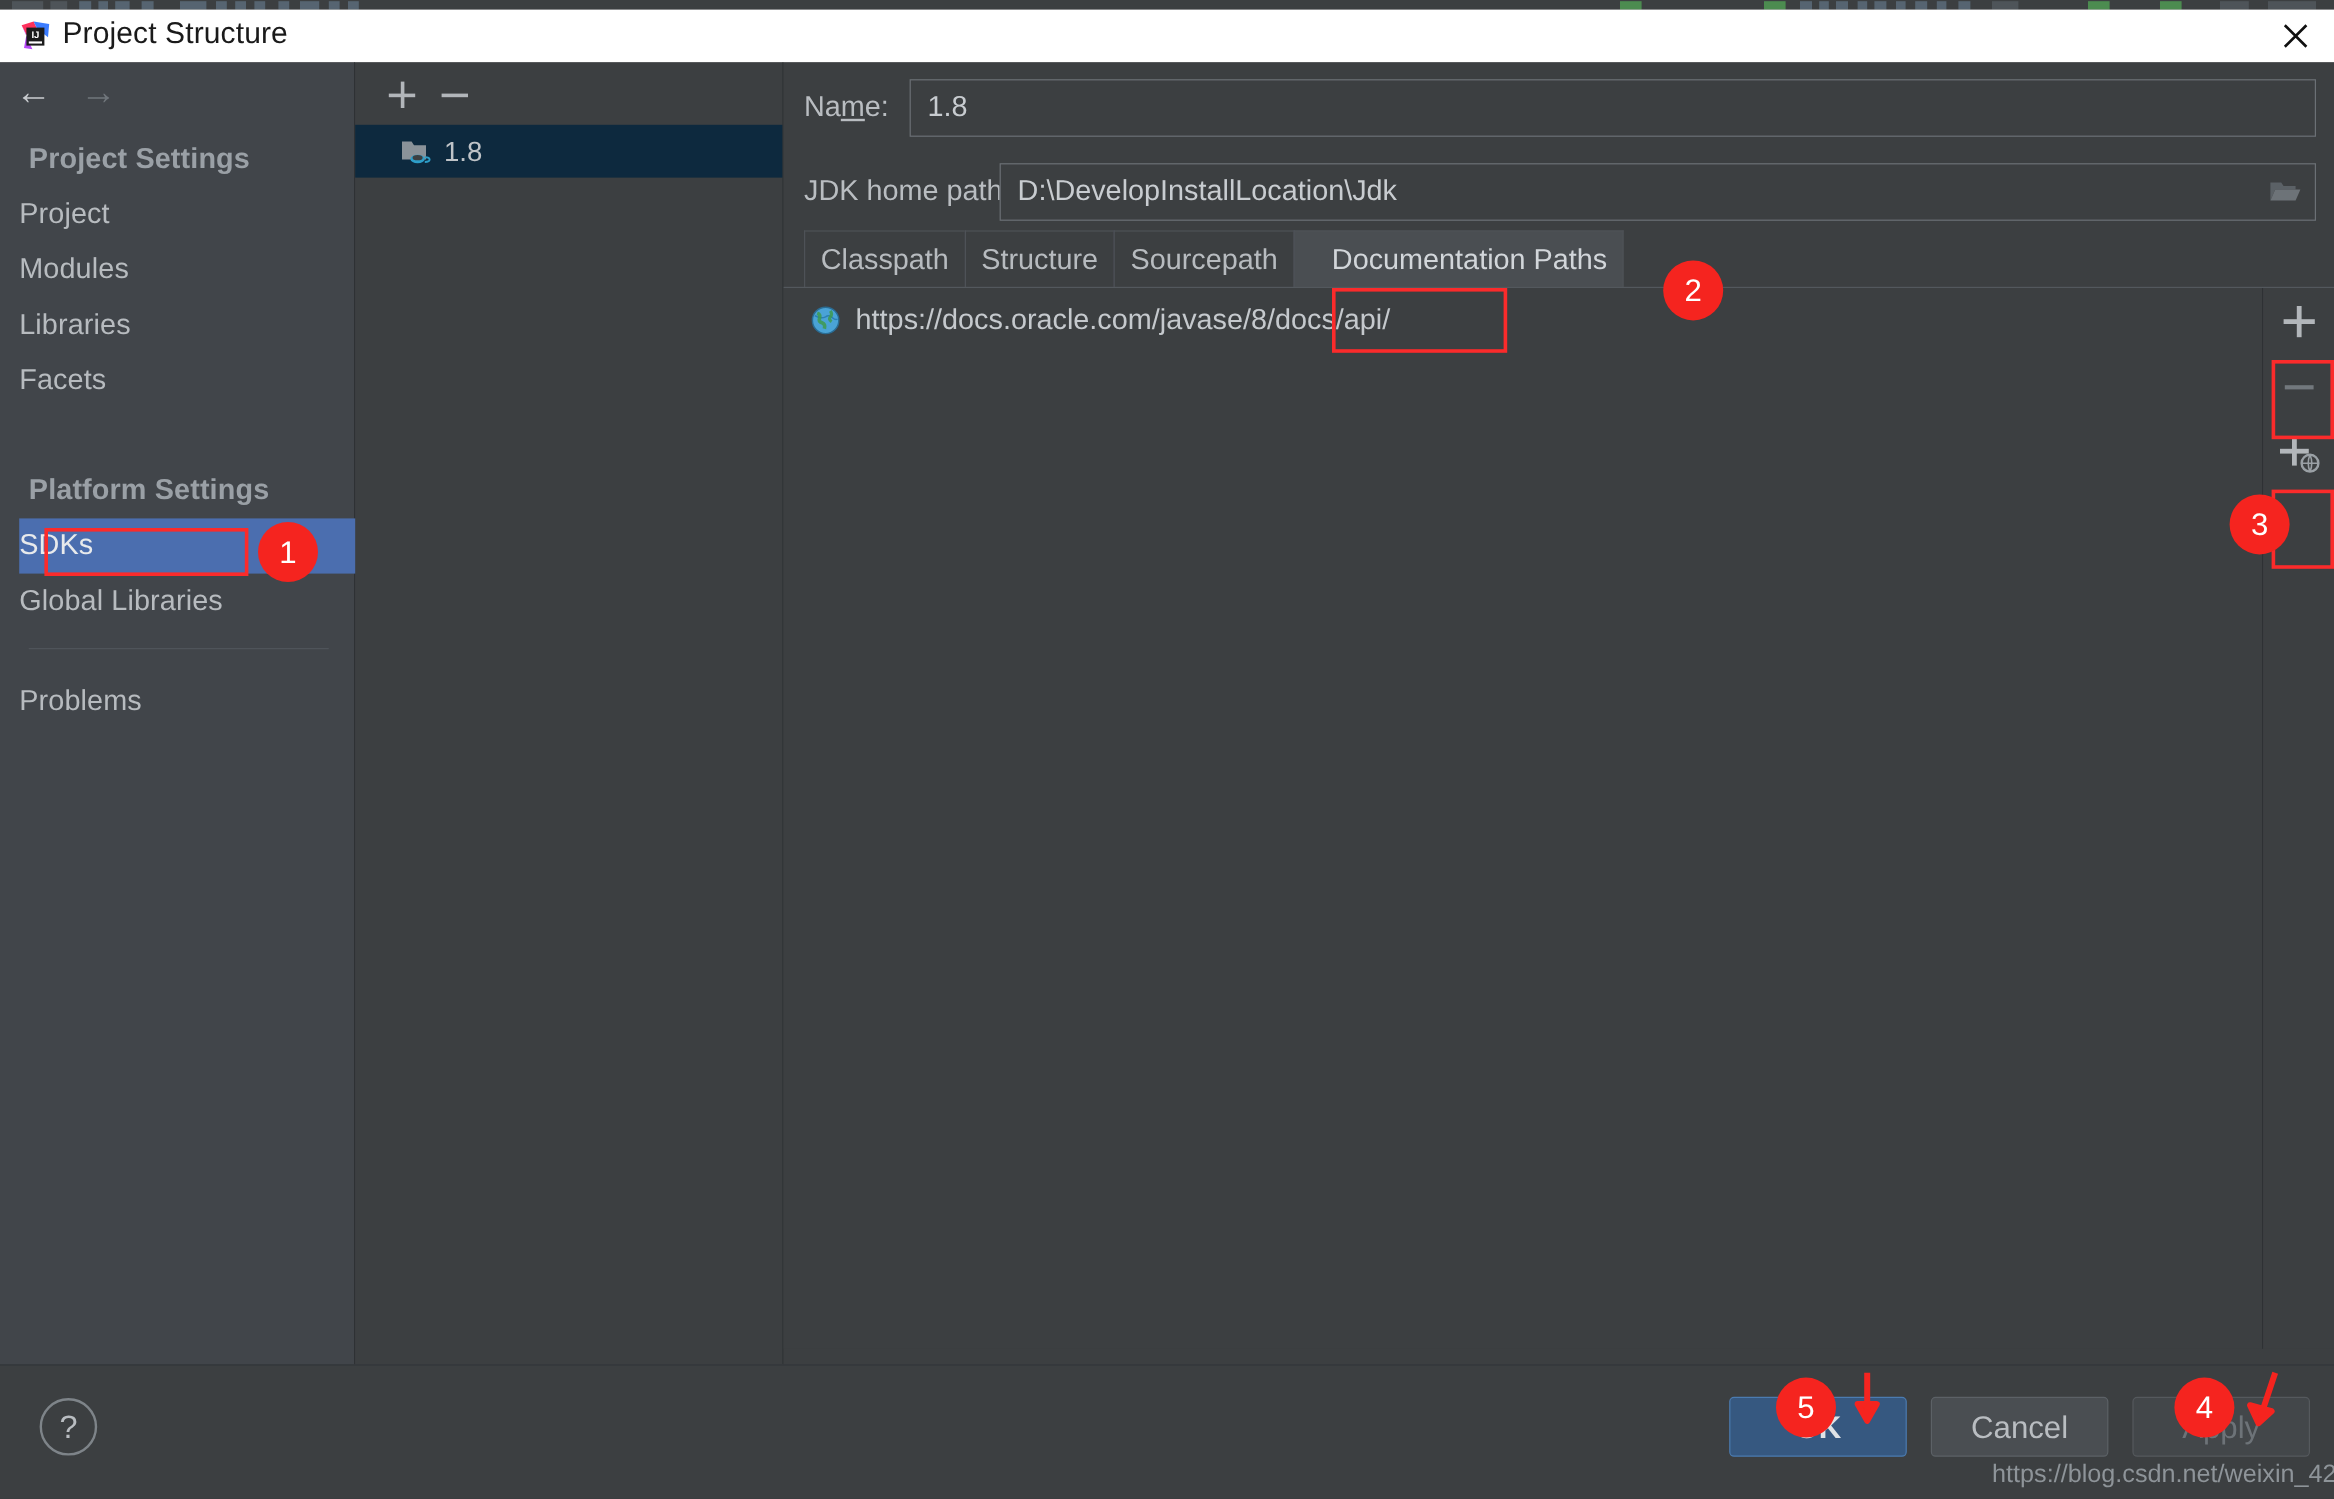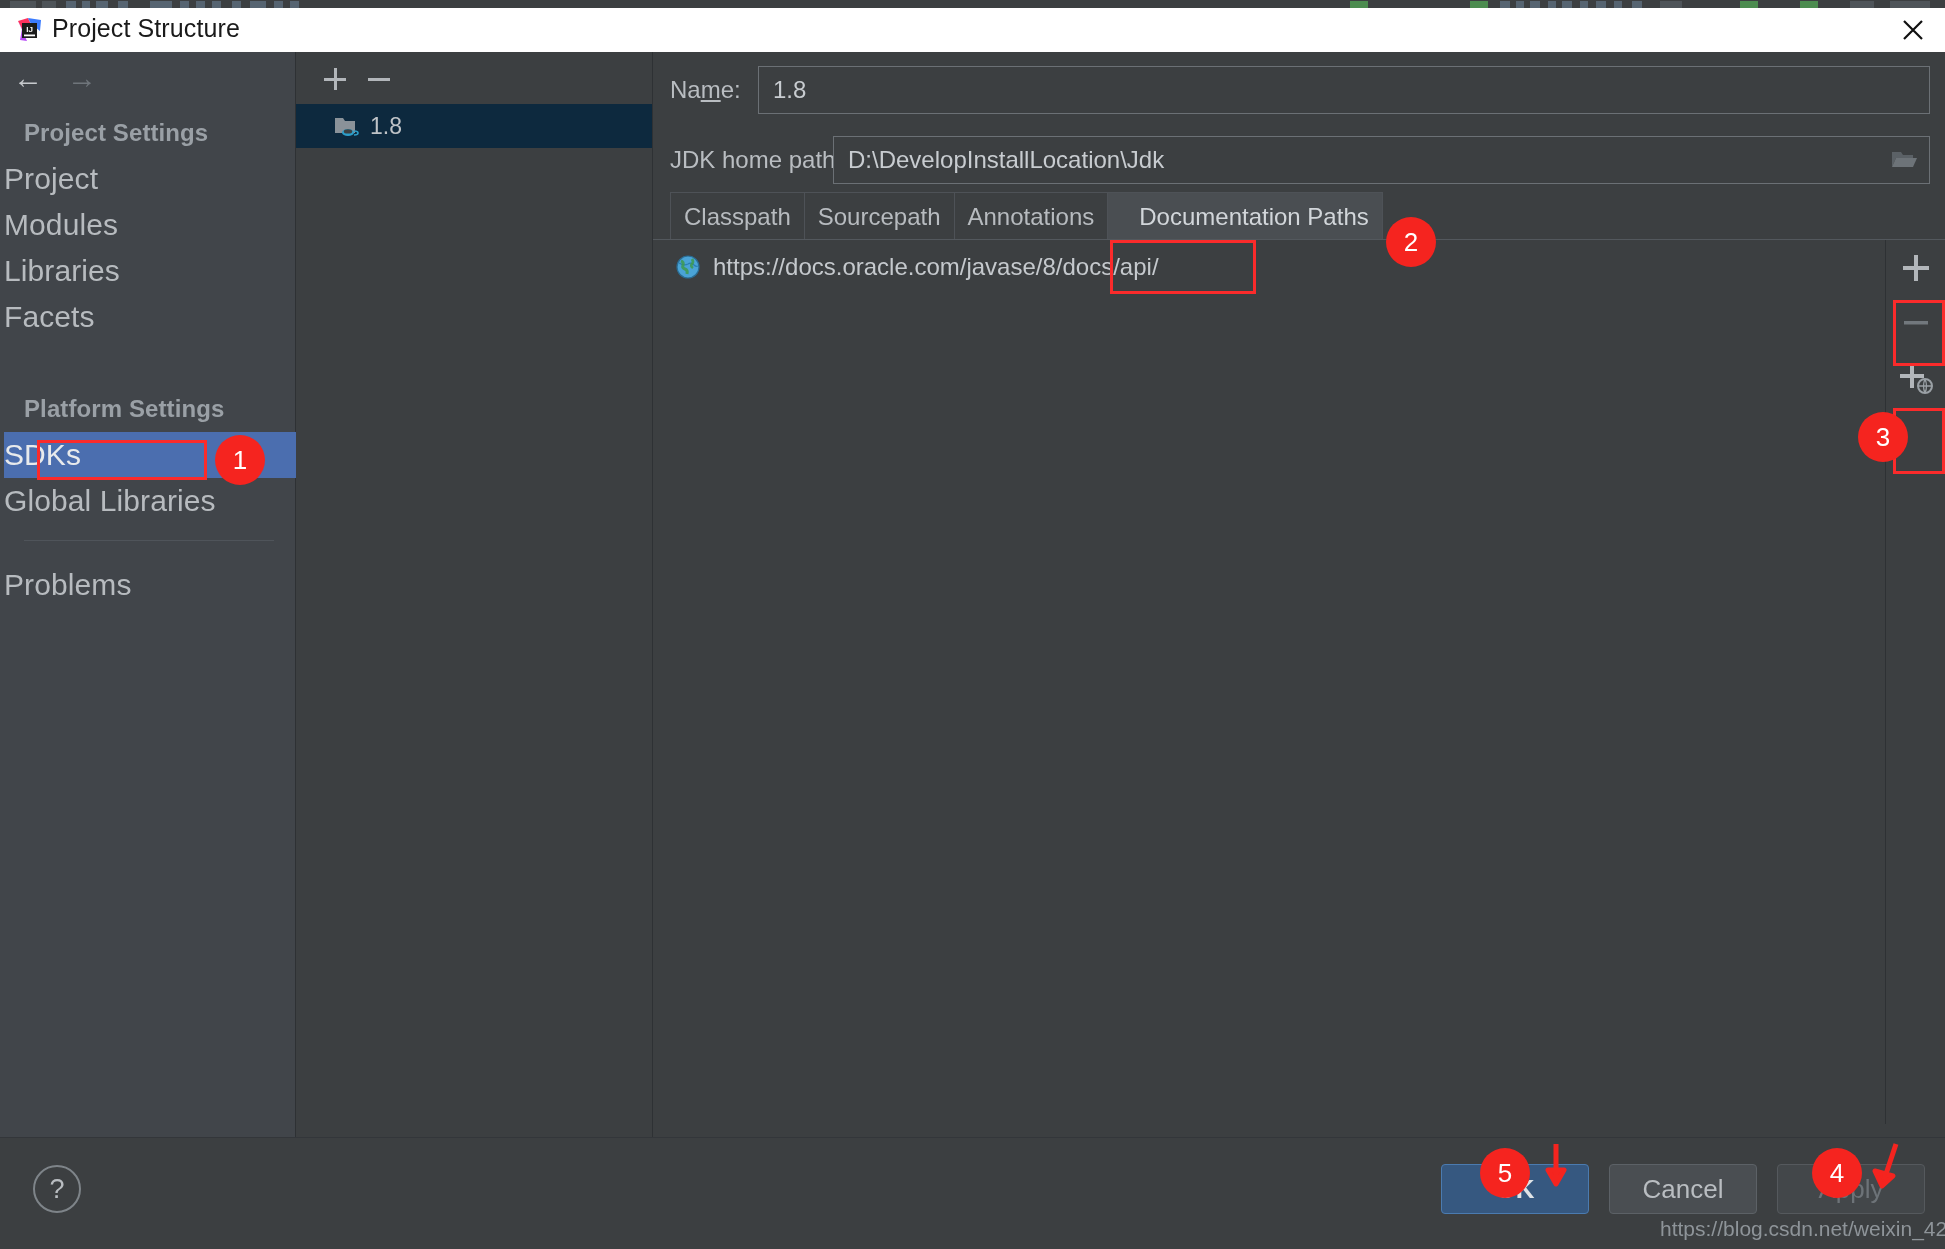--- a/index.html
+++ b/index.html
@@ -111,24 +111,24 @@
     color: #9aa0a6;
     font-weight: bold;
     display: flex;
     align-items: center;
     padding-left: 24px;
     box-sizing: border-box;
     letter-spacing: .1px;
   }
   .nav-item {
     position: absolute;
-    left: 4px;
+    left: 16px;
     width: 295px;
     height: 46px;
-    font-size: 30px;
+    font-size: 24px;
     color: #b7bbbf;
     display: flex;
     align-items: center;
     box-sizing: border-box;
     letter-spacing: .1px;
   }
   .nav-item.selected {
     background: #4b6eaf;
     color: #e8eaec;
   }
@@ -478,22 +478,22 @@
         <span class="browse-btn">
           <svg width="30" height="24" viewBox="0 0 30 24">
             <path d="M3 4 h9 l2 3 h10 v3 H7 L3 19 Z" fill="#5b6166"></path>
             <path d="M7 10 h21 l-4 9 H3 Z" fill="#6d7378"></path>
           </svg>
         </span>
       </div>
 
       <div class="tabstrip">
         <div class="tab">Classpath</div>
+        <div class="tab">Structure</div>
         <div class="tab">Sourcepath</div>
-        <div class="tab">Annotations</div>
         <div class="tab active">Documentation Paths</div>
       </div>
       <div class="tab-underline"></div>
 
       <div class="content-area">
         <div class="url-row">
           <span class="globe-icon">
             <svg width="26" height="26" viewBox="0 0 26 26">
               <circle cx="13" cy="13" r="11" fill="#4aa3d6"></circle>
               <path d="M4 9 q5 3 9 1 q3 -2 6 1 q2 2 4 1" stroke="#2b7fb3" stroke-width="1.2" fill="none"></path>

